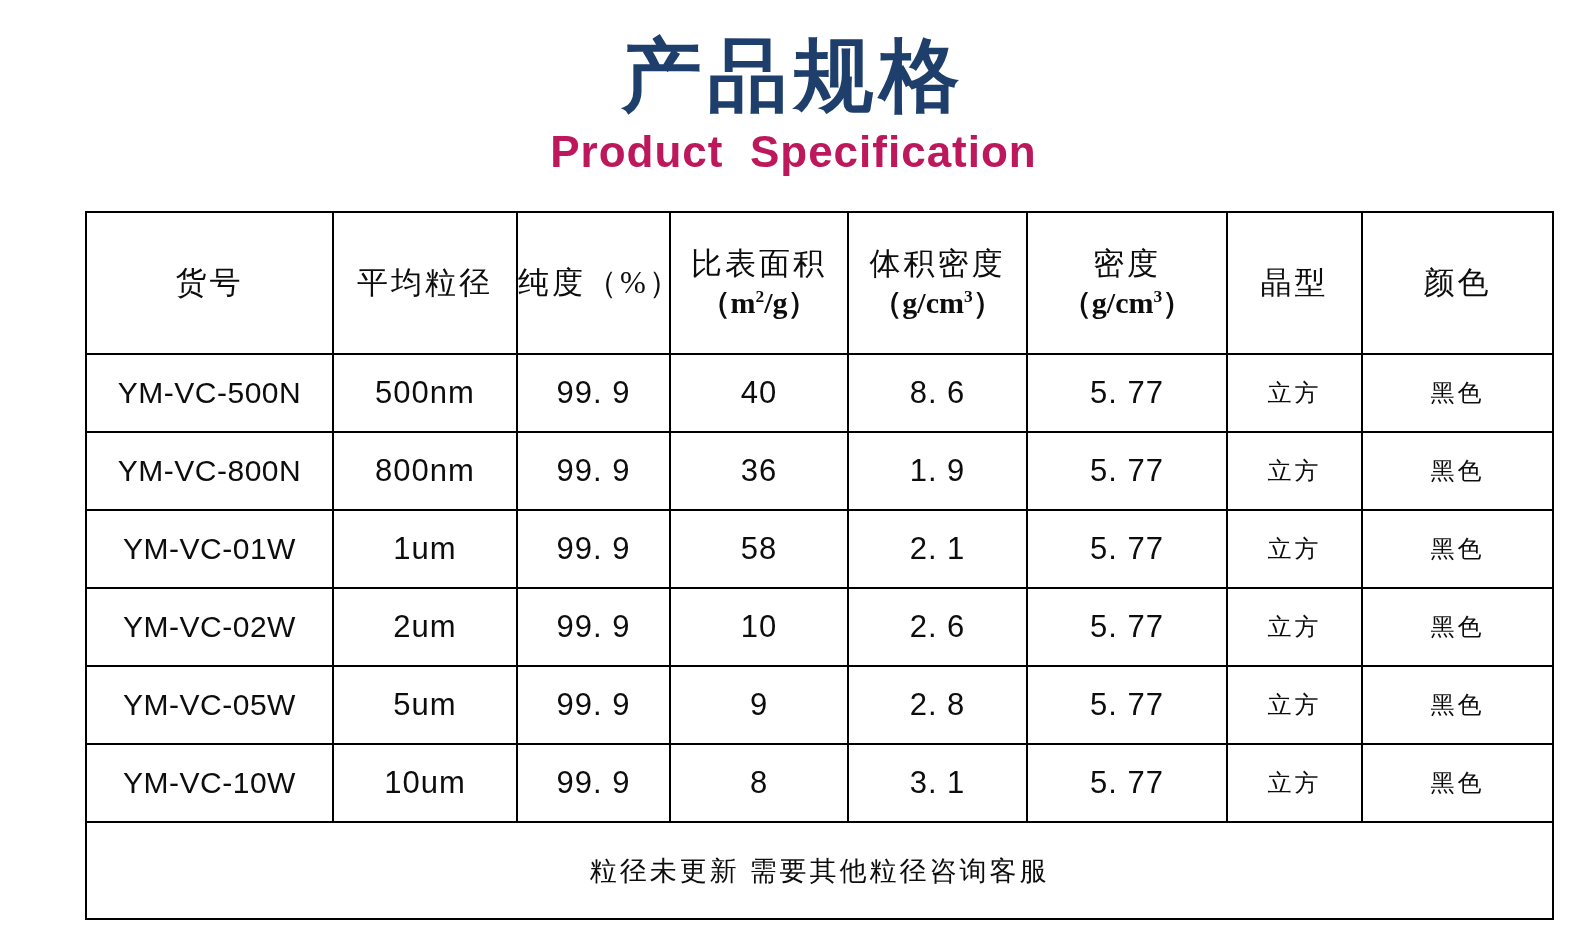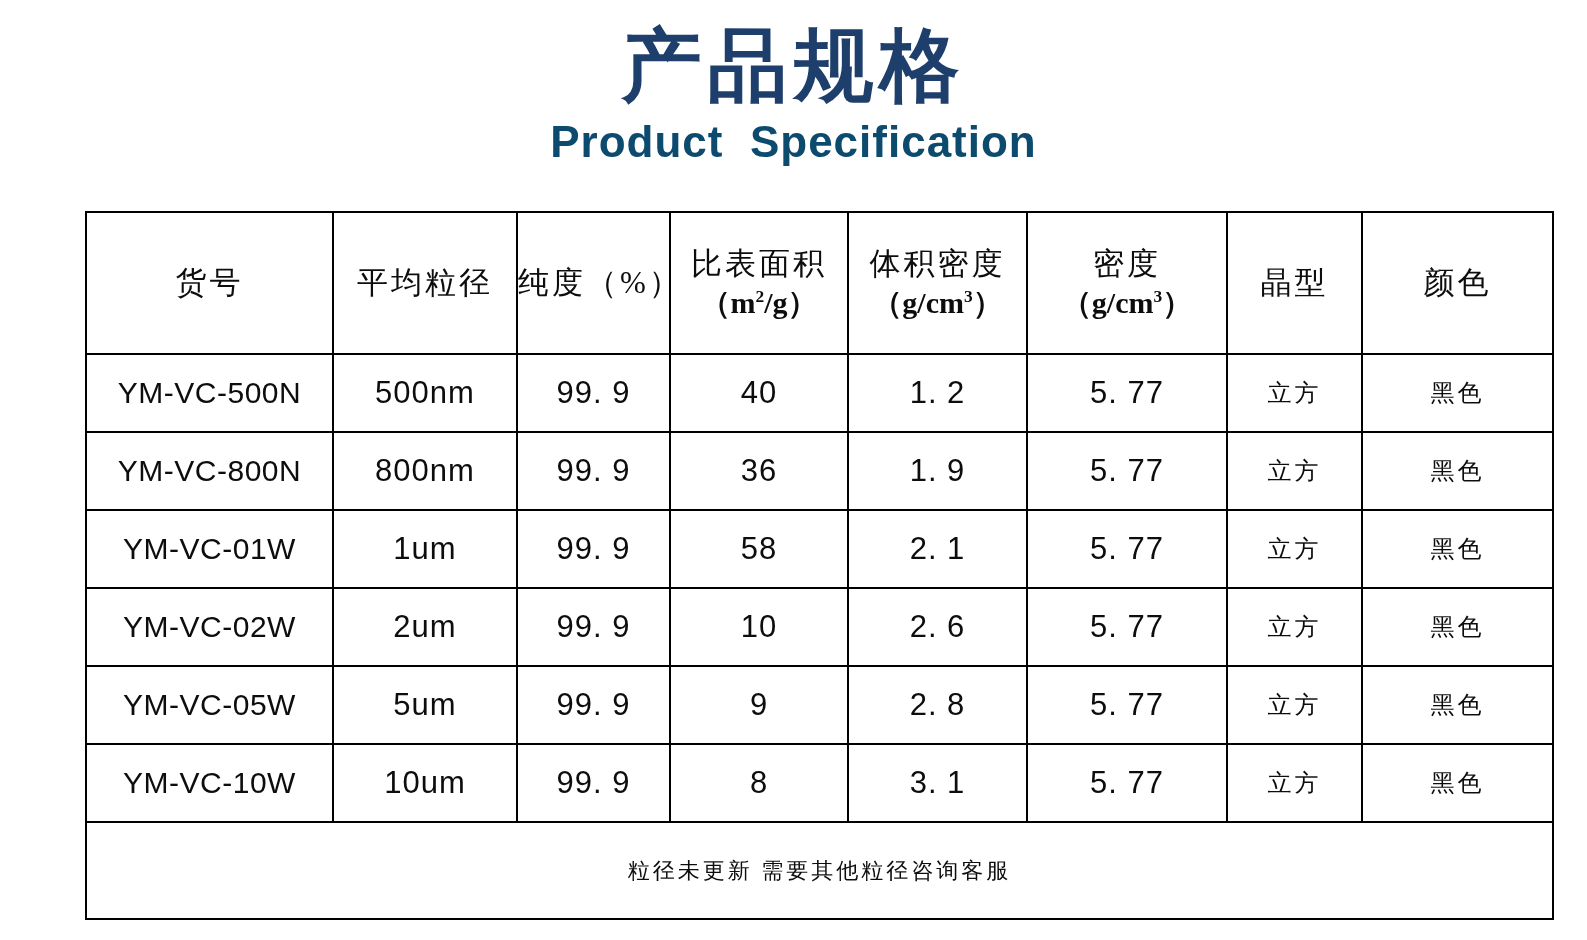--- a/index.html
+++ b/index.html
@@ -31,30 +31,30 @@
     text-align: center;
   }
 
   .title-cn {
     font-family: "Liberation Sans", "DejaVu Sans", sans-serif;
     font-size: 80px;
     font-weight: bold;
     color: #1e3f6b;
     letter-spacing: 6px;
     line-height: 1.0;
-    margin: 0;
+    margin: 10px;
     padding: 0;
     text-align: center;
   }
 
   .title-en {
     font-family: "Liberation Sans", "DejaVu Sans", sans-serif;
     font-size: 44px;
     font-weight: bold;
-    color: #0c4a6e;
+    color: #be185d;
     letter-spacing: 1px;
     line-height: 1.0;
     margin-top: 14px;
     padding: 0;
     white-space: pre;
   }
 
   
   .spec-table-wrap {
     position: absolute;
@@ -142,21 +142,21 @@
     letter-spacing: 3px;
     white-space: nowrap;
   }
 
   tr.note-row td {
     height: 95px;
   }
 
   .note-text {
     font-family: "Liberation Serif", "DejaVu Serif", serif;
-    font-size: 22px;
+    font-size: 27px;
     letter-spacing: 3px;
     white-space: nowrap;
   }
 </style>
 </head>
 <body>
 
 <div class="page">
 
   <div class="title-block">
@@ -207,21 +207,21 @@
           </th>
         </tr>
       </thead>
       <tbody>
 
         <tr class="data-row">
           <td><span class="d-mono">YM-VC-500N</span></td>
           <td><span class="d-num">500nm</span></td>
           <td><span class="d-num">99. 9</span></td>
           <td><span class="d-num">40</span></td>
-          <td><span class="d-num">1. 2</span></td>
+          <td><span class="d-num">8. 6</span></td>
           <td><span class="d-num">5. 77</span></td>
           <td><span class="d-cn">立方</span></td>
           <td><span class="d-cn">黑色</span></td>
         </tr>
 
         <tr class="data-row">
           <td><span class="d-mono">YM-VC-800N</span></td>
           <td><span class="d-num">800nm</span></td>
           <td><span class="d-num">99. 9</span></td>
           <td><span class="d-num">36</span></td>

